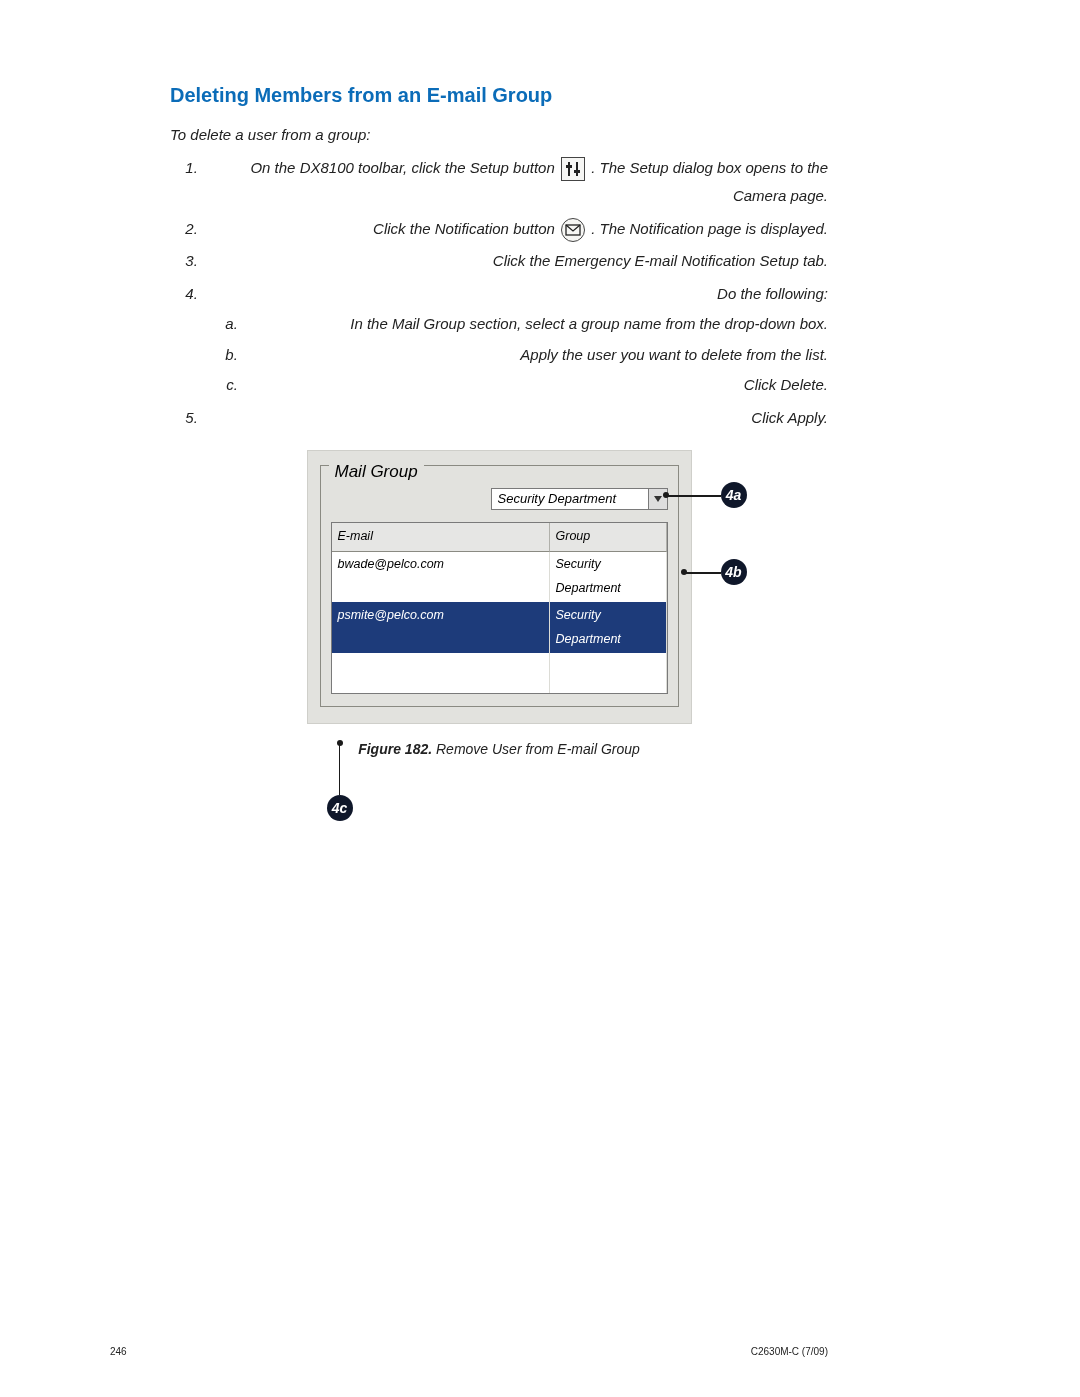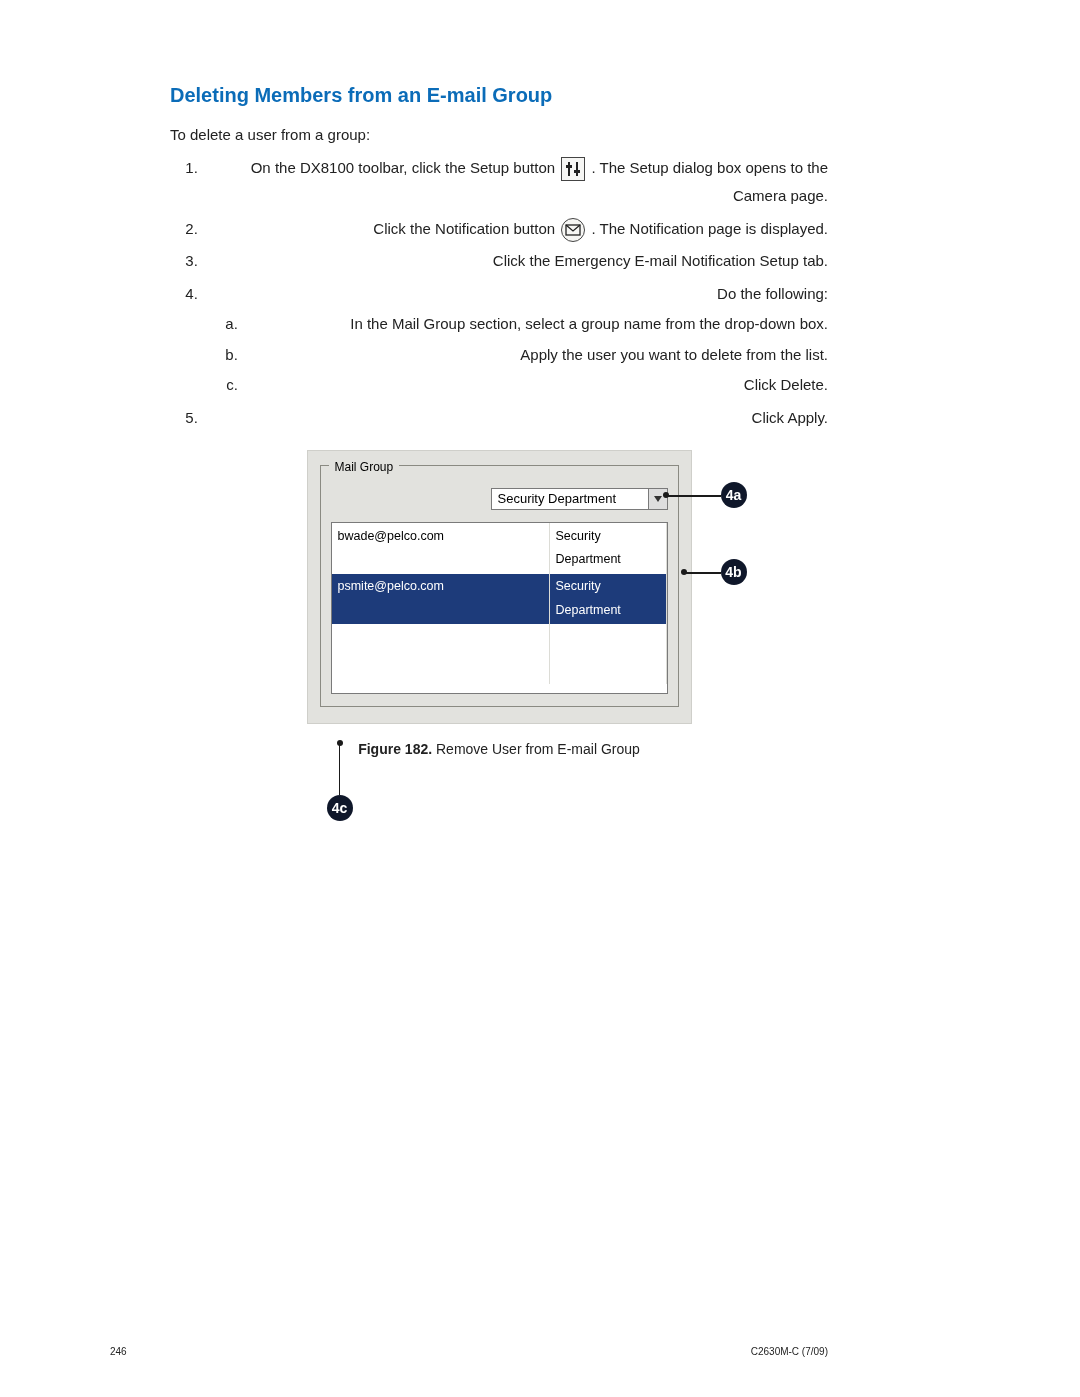--- a/index.html
+++ b/index.html
@@ -20,20 +20,21 @@
   h2.section-heading {
     color: #0b6cb8;
     font-weight: bold;
     font-size: 20px;
     margin: 0 0 14px 110px;
   }
   .content {
     margin-left: 110px;
     font-size: 15px;
     line-height: 1.9;
+    font-style: italic;
   }
   ol.main-list {
     padding-left: 32px;
     margin: 4px 0 0 0;
   }
   ol.main-list > li {
     padding-left: 6px;
     margin-bottom: 4px;
     text-align: right;
   }
@@ -91,21 +92,21 @@
   .fieldset {
     border:1px solid #8a8a82;
     padding: 22px 10px 12px 10px;
     position:relative;
   }
   .legend {
     position:absolute;
     top:-10px; left:8px;
     background:#e2e2de;
     padding:0 6px;
-    font-size:12px;
+    font-size:17px;
   }
   .dropdown {
     width: 175px;
     margin-left:auto;
     display:flex;
     border:1px solid #7a7a7a;
     background:#fff;
     height:20px;
     align-items:center;
   }
@@ -256,20 +257,24 @@
             <div class="dropdown">
               <div class="dd-text">Security Department</div>
               <div class="dd-btn">
                 <svg width="8" height="6" viewBox="0 0 8 6">
                     <path d="M0 0 L8 0 L4 6 Z" fill="#333"></path>
                   </svg>
               </div>
             </div>
 
             <div class="table">
+              <div class="thead">
+                <div class="th email">E-mail</div>
+                <div class="th group">Group</div>
+              </div>
               <div class="trow">
                 <div class="td email">bwade@pelco.com</div>
                 <div class="td group">Security Department</div>
               </div>
               <div class="trow sel">
                 <div class="td email">psmite@pelco.com</div>
                 <div class="td group">Security Department</div>
               </div>
               <div class="trow empty">
                   <div class="td email"></div>

